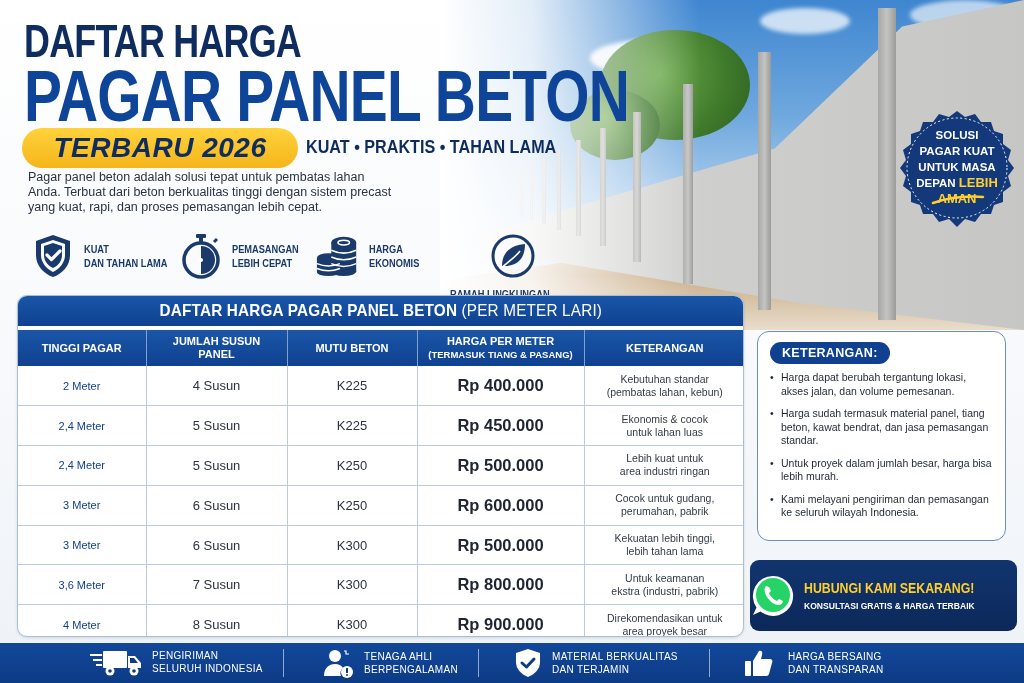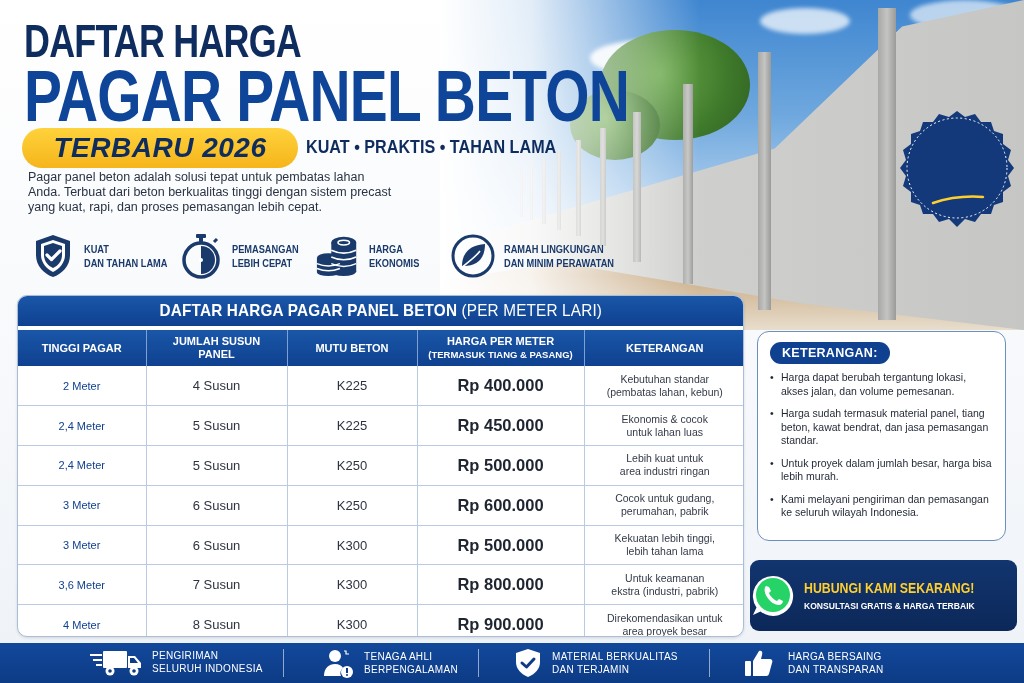--- a/index.html
+++ b/index.html
@@ -179,41 +179,48 @@
               <path d="M2 35 Q14 40 26 35"></path>
               <ellipse cx="30" cy="8" rx="6" ry="2.5"></ellipse>
             </g>
           </svg>
       </div>
       <div class="ftext">
           <div>HARGA</div>
           <div>EKONOMIS</div>
         </div>
     </div>
-    <div class="feature" style="left:420px;">
+    <div class="feature" style="left:420px;flex-direction:column;">
       <div class="ico">
         <svg width="46" height="46" viewBox="0 0 46 46">
             <circle cx="23" cy="23" r="20" fill="none" stroke="#1a3a6b" stroke-width="3"></circle>
             <path d="M12 33 C12 20 20 12 35 11 C35 26 27 33 14 33 Z" fill="#1a3a6b"></path>
             <path d="M10 36 C16 30 24 26 30 18" stroke="#fff" stroke-width="1.6" fill="none"></path>
           </svg>
       </div>
       <div class="ftext">
           <div>RAMAH LINGKUNGAN</div>
           <div>DAN MINIM PERAWATAN</div>
         </div>
     </div>
   </div>
 
   <div class="seal">
     <svg width="128" height="136" viewBox="0 0 128 136">
       <path d="M64 2 L72 8 L82 5 L88 13 L98 13 L101 22 L110 25 L110 35 L118 41 L115 51 L121 59 L115 67 L118 77 L110 83 L110 93 L101 96 L98 105 L88 105 L82 113 L72 110 L64 118 L56 110 L46 113 L40 105 L30 105 L27 96 L18 93 L18 83 L10 77 L13 67 L7 59 L13 51 L10 41 L18 35 L18 25 L27 22 L30 13 L40 13 L46 5 L56 8 Z" transform="translate(0,8)" fill="#13397a"></path>
       <circle cx="64" cy="67" r="50" fill="none" stroke="#fff" stroke-width="1" stroke-dasharray="2 2.5"></circle>
       <path d="M40 102 Q64 94 90 96" stroke="#ffcf2e" stroke-width="2.5" fill="none" stroke-linecap="round"></path>
     </svg>
+    <div class="seal-text">
+      <div>SOLUSI</div>
+      <div>PAGAR KUAT</div>
+      <div>UNTUK MASA</div>
+      <div><span>DEPAN </span><span class="yel">LEBIH</span></div>
+      <div class="yel">AMAN</div>
+    </div>
   </div>
 
   <div class="table-wrap">
     <div class="table-title">
       <span class="tt"><span>DAFTAR HARGA PAGAR PANEL BETON</span><span class="light"> (PER METER LARI)</span></span>
     </div>
     <div class="header-gap"></div>
     <table>
       <colgroup>
           <col style="width:128px">

